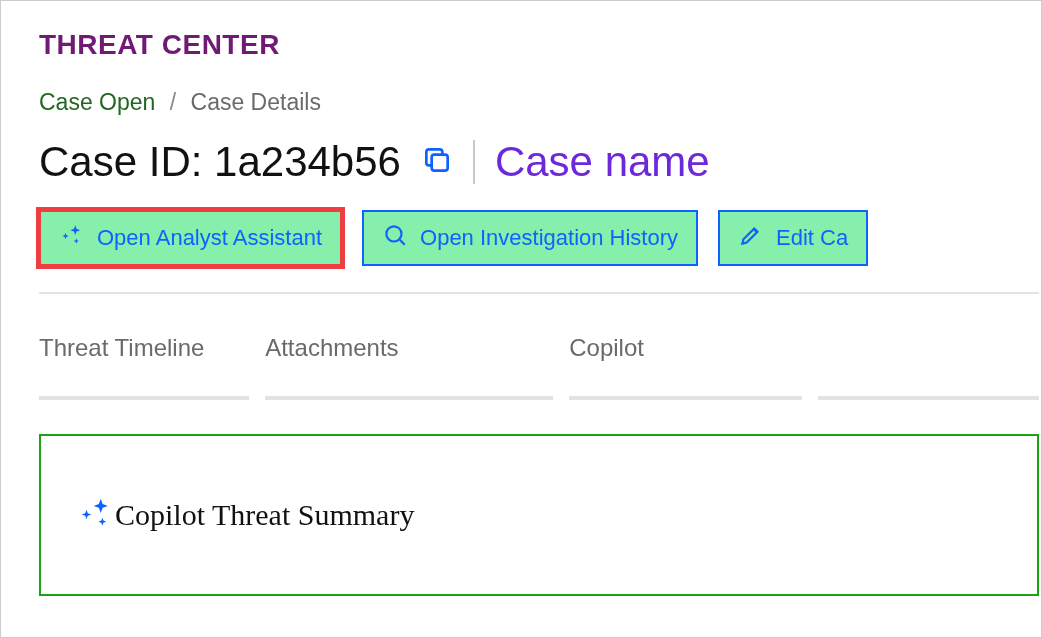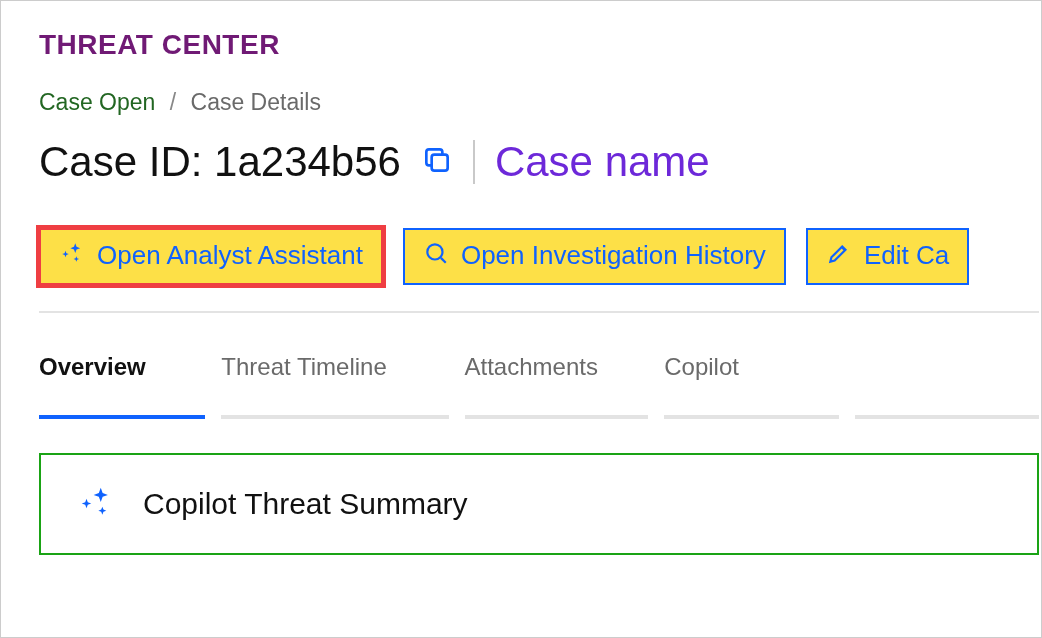--- a/index.html
+++ b/index.html
@@ -35,21 +35,21 @@
       color: #888;
       margin: 0 8px;
     }
     .breadcrumb .bc-current {
       color: #6a6a6a;
     }
     .title-row {
       display: flex;
       align-items: center;
       gap: 20px;
-      margin-bottom: 42px;
+      margin-bottom: 24px;
     }
     .case-id {
       font-size: 42px;
       font-weight: 400;
       color: #111;
     }
     .copy-icon svg {
       width: 32px;
       height: 32px;
       stroke: #0f62fe;
@@ -69,26 +69,26 @@
     .action-row {
       display: flex;
       gap: 20px;
       margin-bottom: 20px;
       padding-bottom: 26px;
       border-bottom: 2px solid #e3e3e3;
       width: calc(100% - 2px);
     }
     .action-btn {
       display: inline-flex;
-      align-items: flex-start;
+      align-items: center;
       gap: 12px;
       border: 2px solid #0f62fe;
-      background: #fde047;
+      background: #86efac;
       color: #0f62fe;
-      font-size: 26px;
+      font-size: 22px;
       font-weight: 400;
       padding: 10px 18px;
       white-space: nowrap;
     }
     .action-btn.highlight {
       outline: 5px solid #ef3e42;
       outline-offset: -2px;
     }
     .action-btn svg {
       width: 26px;
@@ -121,25 +121,25 @@
       border-bottom-color: #0f62fe;
     }
     .tab:nth-child(1){flex:0.9}
     .tab:nth-child(2){flex:1.25}
     .tab:nth-child(3){flex:1}
     .tab:nth-child(4){flex:0.95}
     .tab:nth-child(5){flex:1}
     .summary-card {
       border: 2px solid #1aa315;
       margin-top: 34px;
-      padding: 28px 36px;
+      padding: 58px 36px;
       display: flex;
       align-items: center;
-      gap: 28px;
       width: calc(100% - 2px);
+      font-family: Liberation Serif, serif;
     }
     .summary-card svg {
       width: 38px;
       height: 38px;
     }
     .summary-card .sparkle * {
       fill: #0f62fe;
     }
     .summary-title {
       font-size: 30px;
@@ -195,21 +195,20 @@
       <svg viewBox="0 0 24 24">
           <path d="M4 20l4-1 10-10-3-3L5 16l-1 4z"></path>
           <path d="M14 6l3 3"></path>
         </svg>
     </span>
     <span>Edit Ca</span>
   </button>
 </div>
 
 <div class="tabs">
-  <div class="tab active">Overview</div>
   <div class="tab">Threat Timeline</div>
   <div class="tab">Attachments</div>
   <div class="tab">Copilot</div>
   <div class="tab"></div>
 </div>
 
 <div class="summary-card">
   <span class="sparkle">
     <svg viewBox="0 0 24 24">
       <path d="M15 3l1.2 3.3L19.5 7.5 16.2 8.7 15 12l-1.2-3.3L10.5 7.5l3.3-1.2z"></path>

